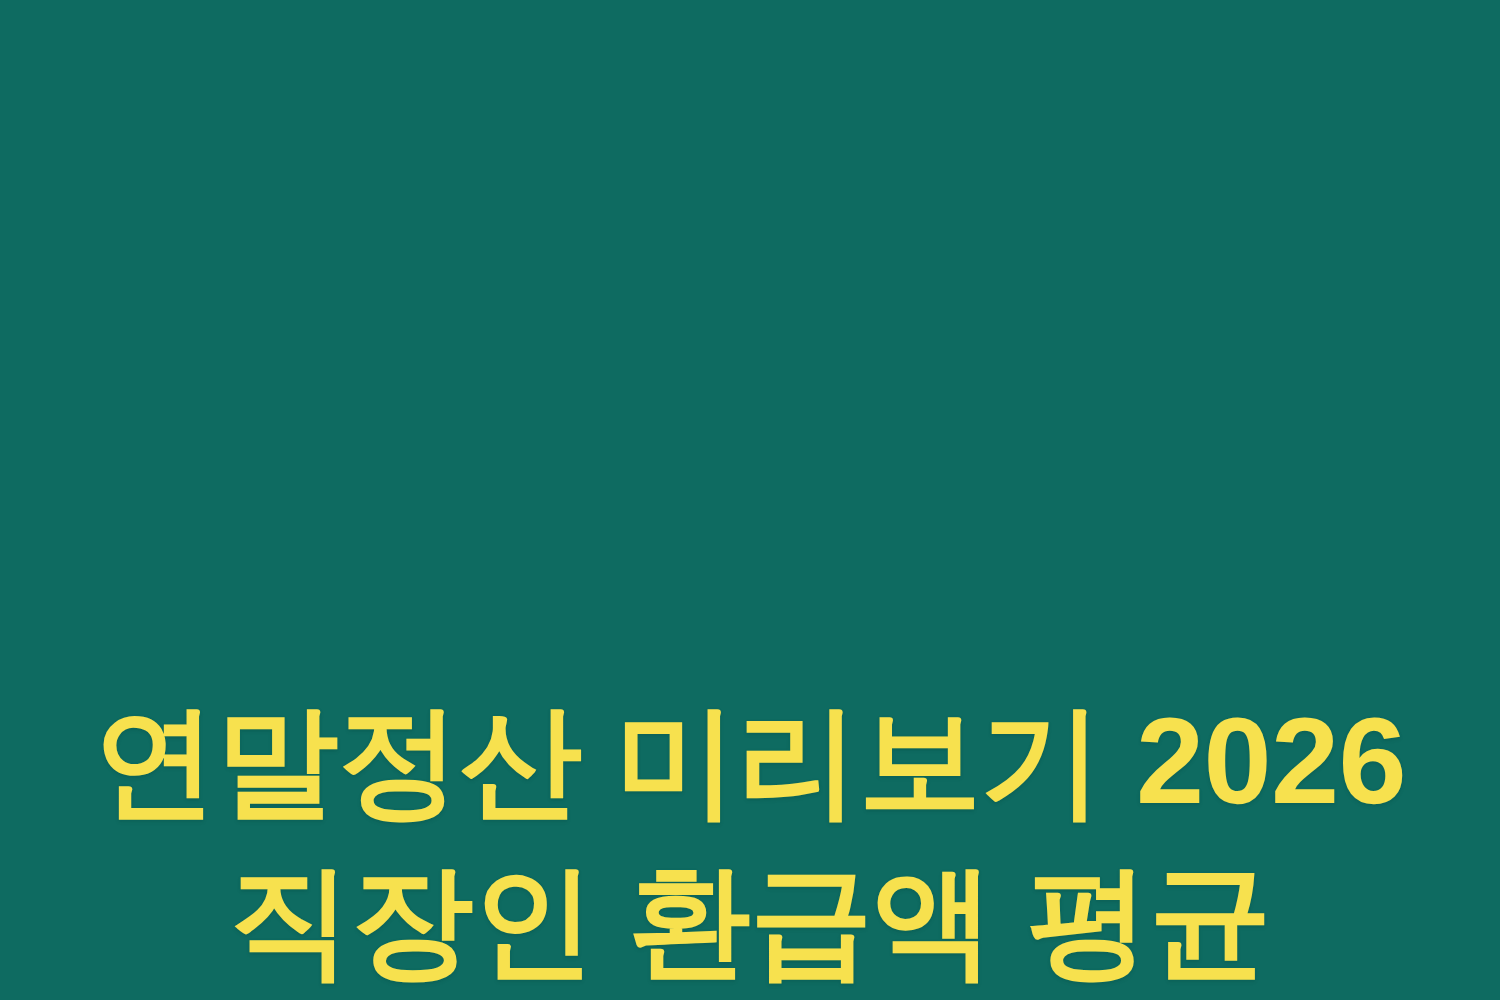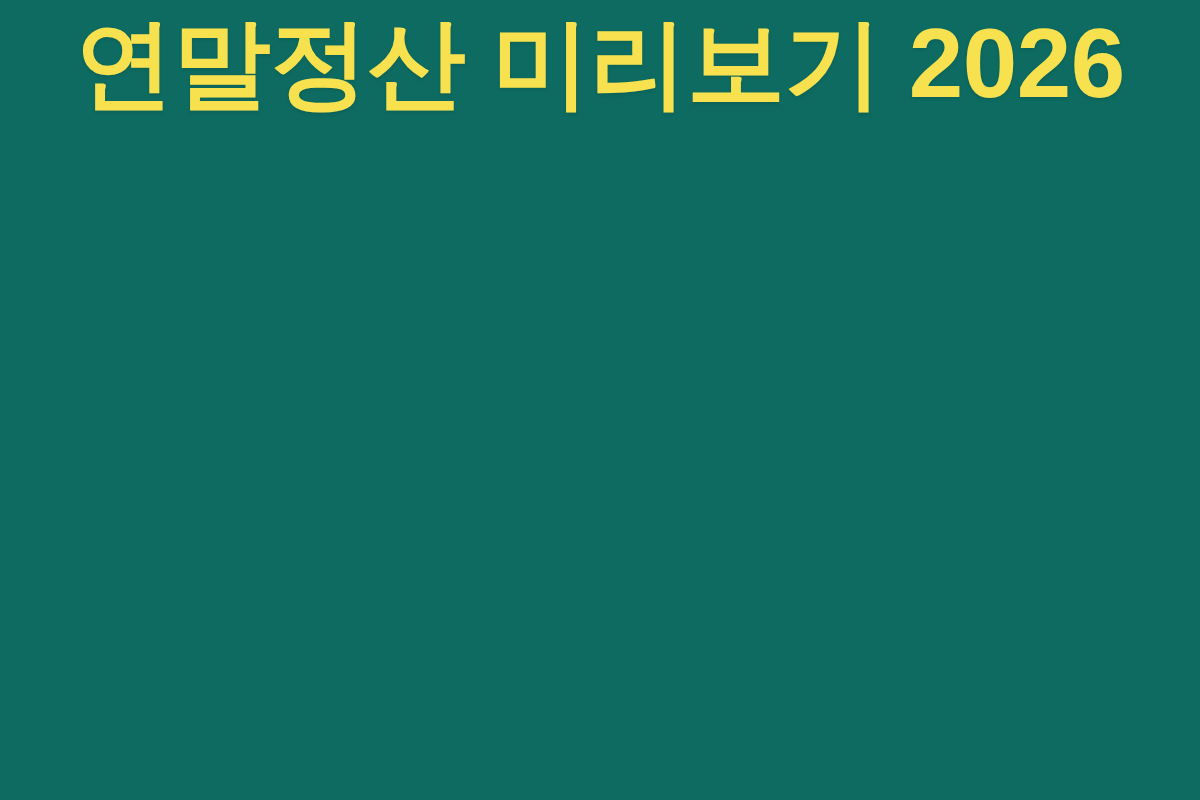--- a/index.html
+++ b/index.html
@@ -18,21 +18,21 @@
   
   .banner {
     position: relative;
     box-sizing: border-box;
     width: 1200px;
     height: 800px;
     background-color: #0e6b61;
     display: flex;
     flex-direction: column;
     align-items: center;
-    justify-content: flex-start;
+    justify-content: flex-end;
     user-select: none;
   }
 
   
   .headline {
     display: flex;
     flex-direction: column;
     align-items: center;
     justify-content: center;
     text-align: center;
@@ -66,16 +66,17 @@
 </style>
 </head>
 <body>
 
 <div class="banner">
 
   <div class="headline">
 
     <span class="headline-line headline-line--primary">연말정산 미리보기 2026</span>
 
+    <span class="headline-line headline-line--secondary">직장인 환급액 평균</span>
 
   </div>
 
 </div>
 
 </body></html>

